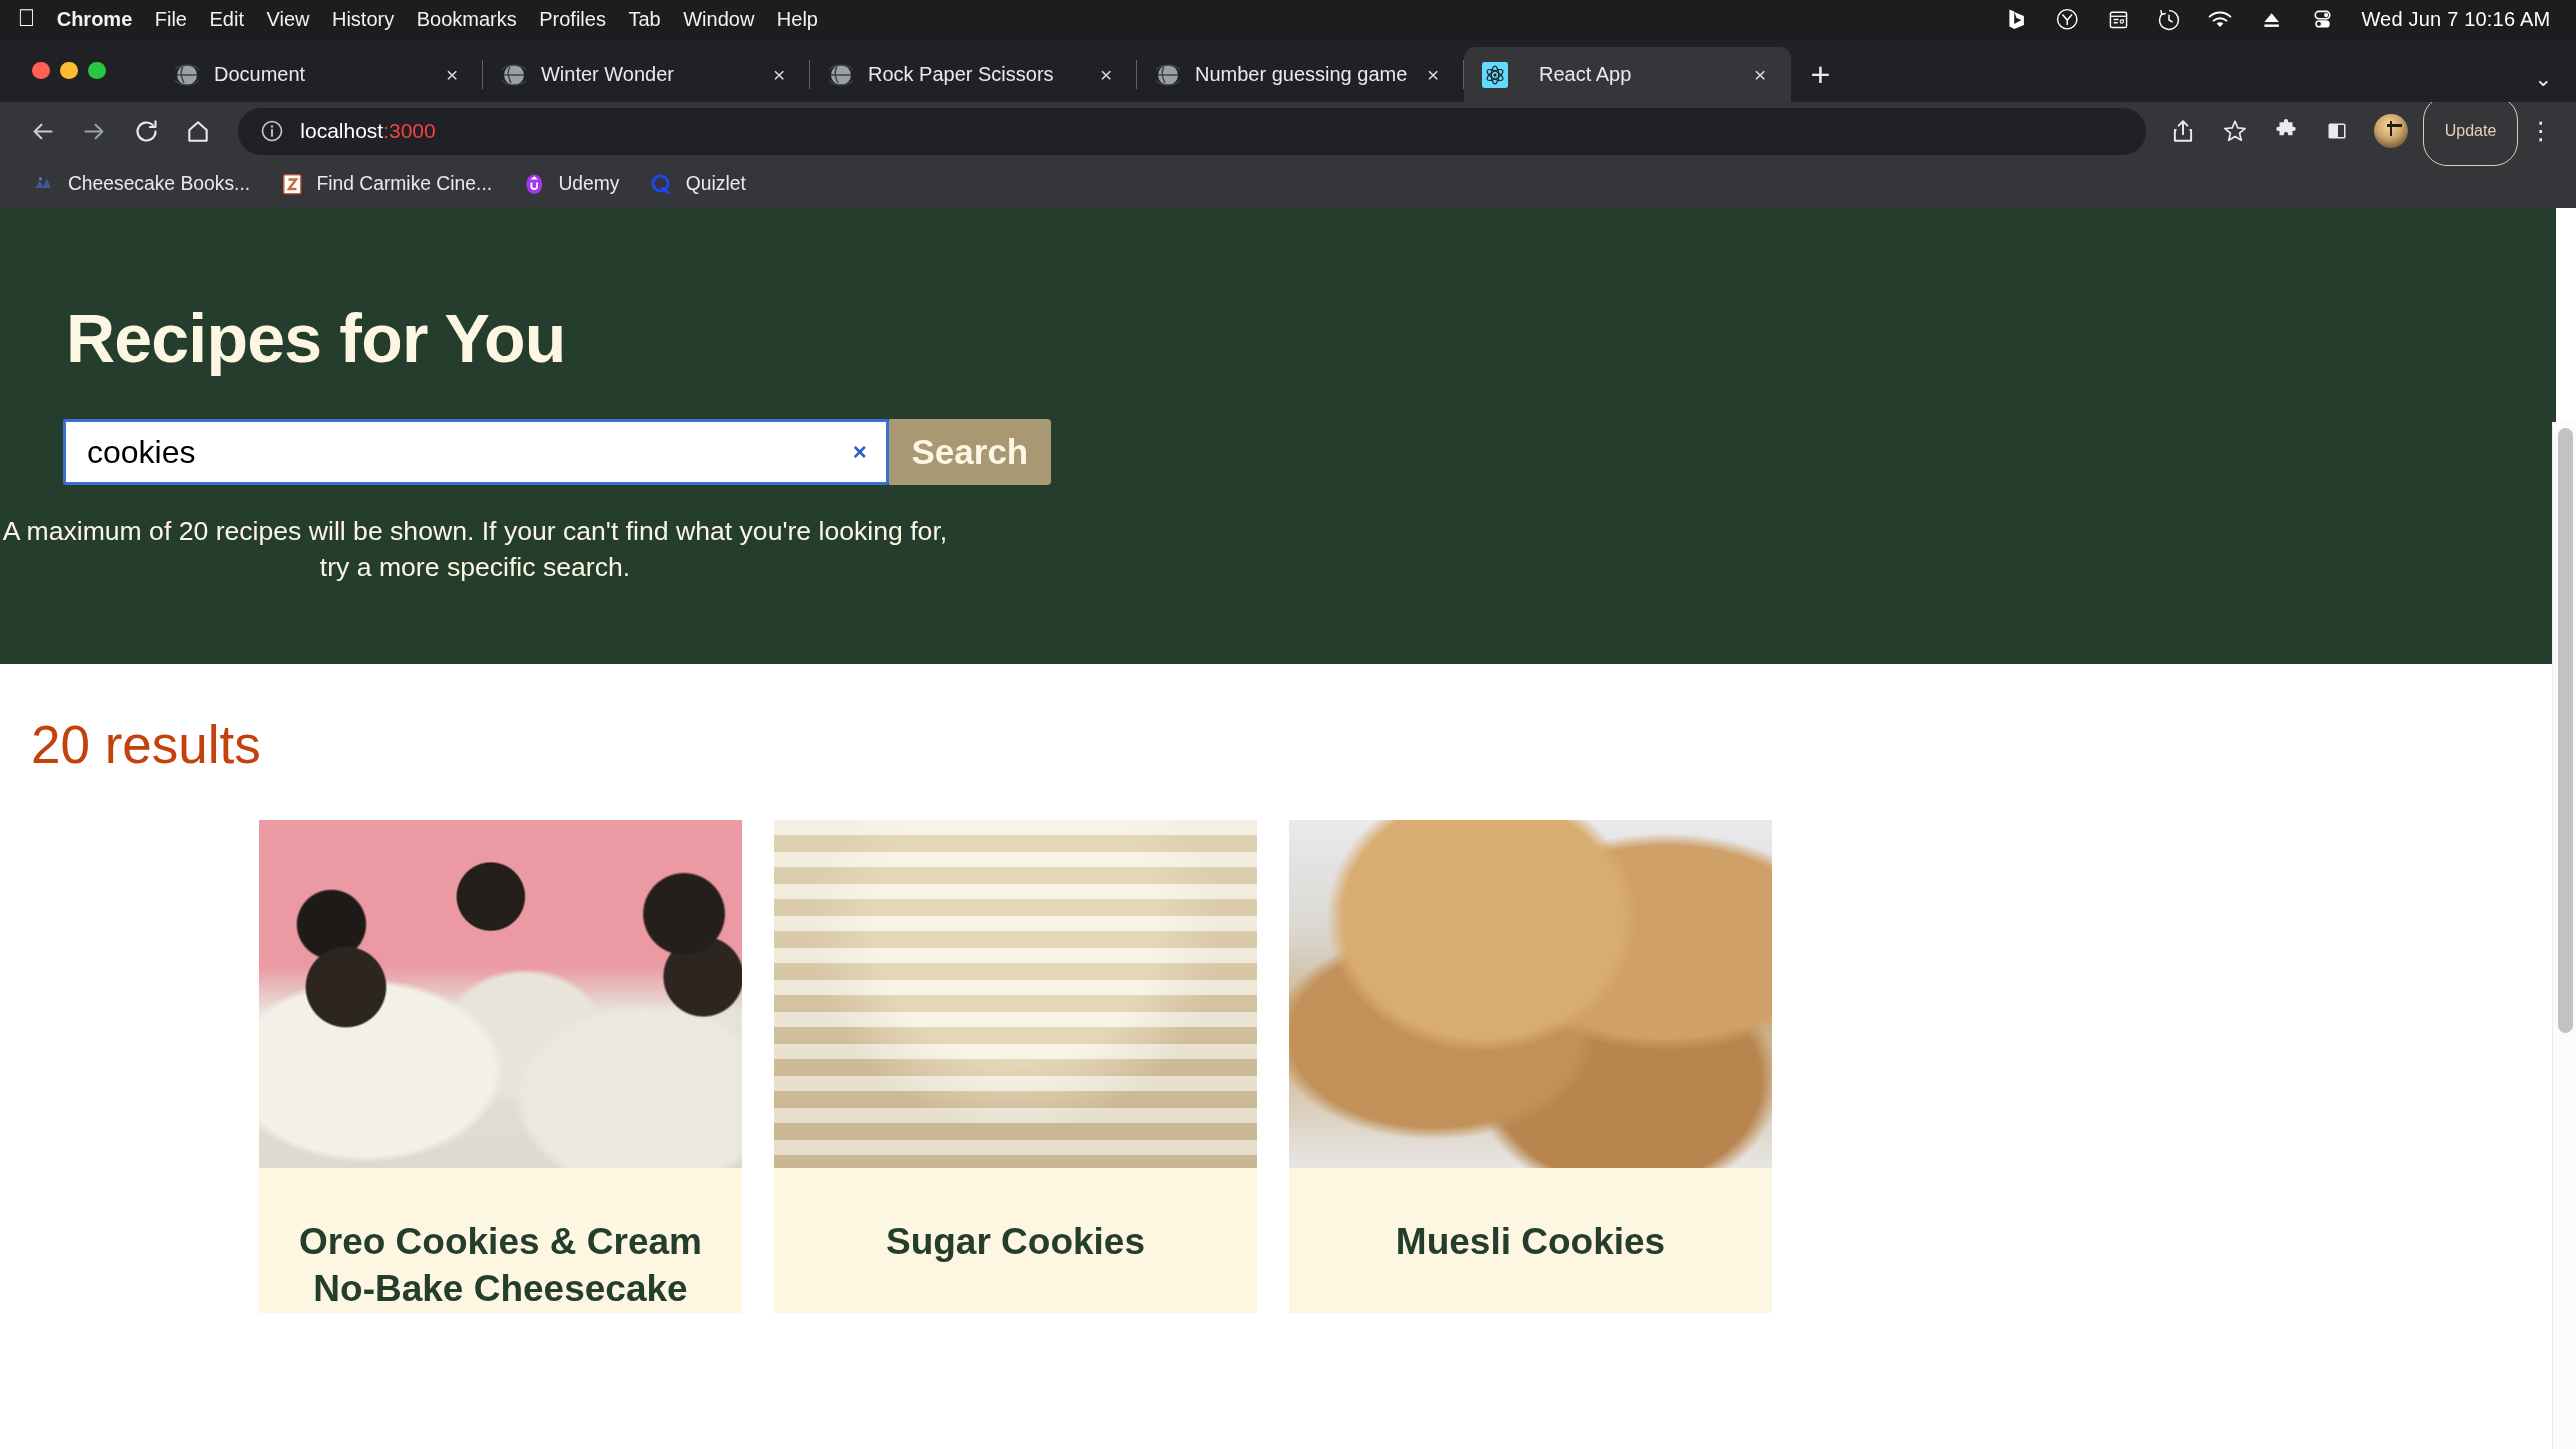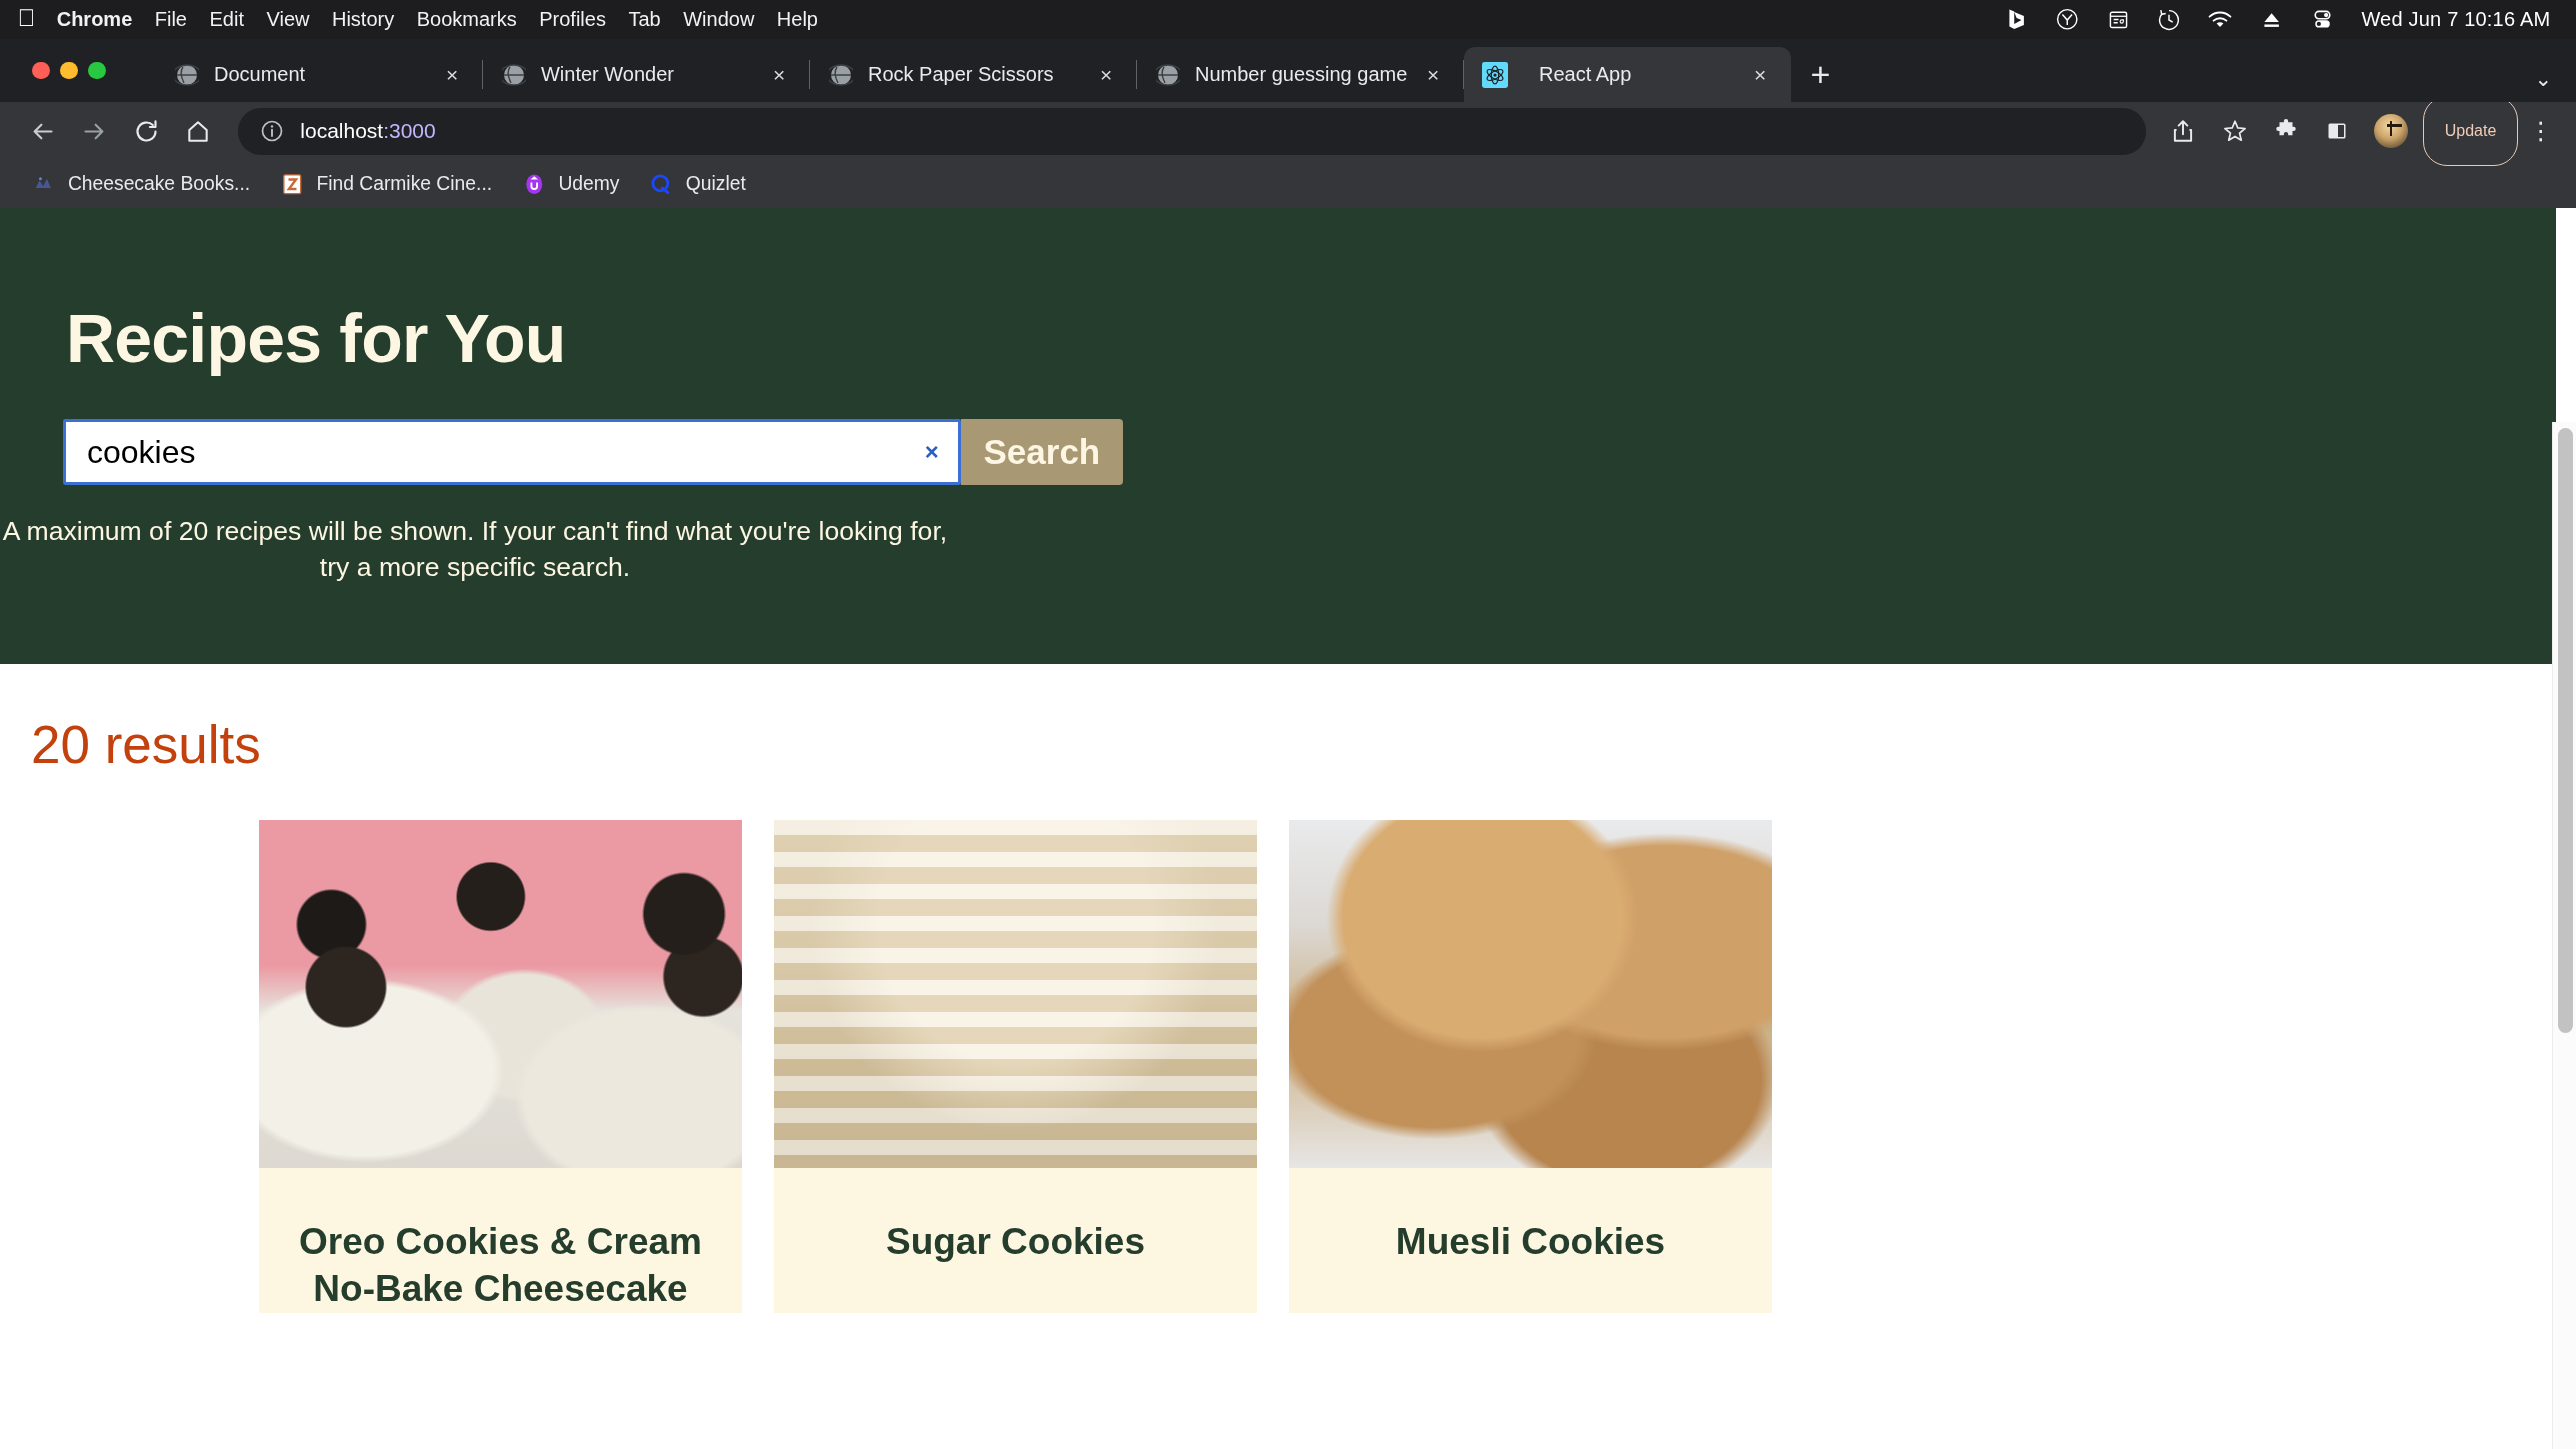--- a/index.html
+++ b/index.html
@@ -70,21 +70,21 @@
     background: #35363a;
   }
   .tb-btn { width: 47px; height: 47px; display:flex; align-items:center; justify-content:center; color:#c9cccf; margin-right: 4.8px;}
   .omnibox {
     flex: 1; height: 47px; background: #202124; border-radius: 23px;
     display: flex; align-items: center; padding: 0 21px; margin: 0 14.5px 0 11.3px;
     max-width: 2061px;
   }
   .omni-info { width: 27px; height: 27px; margin-right: 14.5px; color:#bdc1c6; display:flex;align-items:center;justify-content:center;}
   .omni-url { font-size: 21px; color: #ffffff; }
-  .omni-url .dim { color: #c4b5fd; }
+  .omni-url .dim { color: #ef4444; }
   .toolbar-right { display: flex; align-items: center; gap: 6.4px; }
   .tb-icon { width: 45px; height: 45px; display:flex;align-items:center;justify-content:center;color:#e8eaed;}
   .avatar {
     width: 34px;height:34px;border-radius:50%;
     background: radial-gradient(circle at 45% 35%, #f5d9a0 0%, #caa36a 45%, #3b2c1c 100%);
     margin: 0 8px; position: relative; overflow:hidden;
   }
   .avatar::after{content:'';position:absolute;left:46%;top:22%;width:2.4px;height:14.5px;background:#241a10;}
   .avatar::before{content:'';position:absolute;left:38%;top:30%;width:14.5px;height:2.4px;background:#241a10;}
   .update-btn {
@@ -115,21 +115,21 @@
     width: 2556px;
     padding: 47px 0 0 0;
     height: 456px;
   }
   .hero-title {
     font-size: 68px; font-weight: bold; color: #fdf6e3;
     margin-left: 66px; letter-spacing: -0.8px; margin-top: 44px;
   }
   .search-row { display: flex; align-items: center; margin: 42px 0 0 63px; }
   .search-wrap {
-    position: relative; width: 898px; height: 66px;
+    position: relative; width: 826px; height: 66px;
     background: #ffffff; border: 3.2px solid #3b6fd4; border-radius: 2.4px;
     display: flex; align-items: center;
   }
   .search-input {
     border: none; outline: none; background: transparent;
     font-size: 32px; color: #000; width: 100%;
     padding: 0 56px 0 21px; font-family: "Liberation Sans", sans-serif;
   }
   .search-clear {
     position: absolute; right: 19.3px; top: 50%; transform: translateY(-50%);

